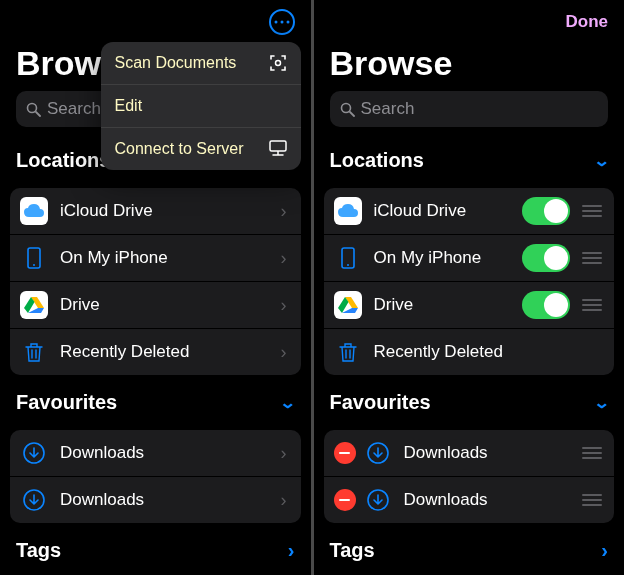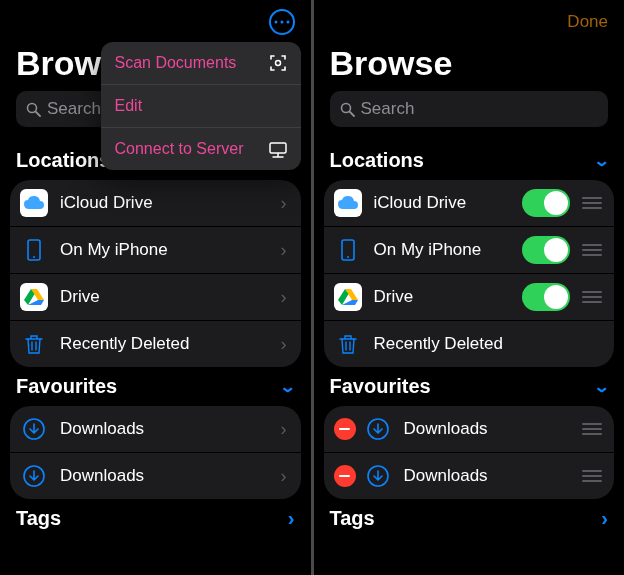--- a/index.html
+++ b/index.html
@@ -1,45 +1,45 @@
 <!DOCTYPE html>
 <html><head>
 <meta charset="utf-8">
 <style>
 *{box-sizing:border-box;margin:0;padding:0;font-family:-apple-system,Helvetica,Arial,sans-serif}
 body{background:#4a4a4a;width:624px;height:575px;display:flex;gap:3px;overflow:hidden}
 .screen{flex:1;background:#000;height:575px;position:relative;overflow:hidden}
 .topbar{height:44px;display:flex;justify-content:flex-end;align-items:center;padding:0 16px}
 .more-btn{width:26px;height:26px;border-radius:50%;border:2px solid #0a84ff;display:flex;align-items:center;justify-content:center;color:#0a84ff;font-weight:700;letter-spacing:1px}
-.done{color:#a16207;font-size:17px;font-weight:400}
+.done{color:#f0abfc;font-size:17px;font-weight:700}
 .title{font-size:34px;font-weight:700;color:#fff;padding:0 16px 8px 16px}
 .search{margin:0 16px 14px 16px;background:#1c1c1e;border-radius:10px;height:36px;display:flex;align-items:center;padding:0 10px;color:#8e8e93;font-size:17px}
 .search .mag{margin-right:6px}
 .section-hdr{display:flex;align-items:center;justify-content:space-between;padding:8px 16px;color:#fff;font-size:20px;font-weight:600}
 .chev-d{color:#0a84ff;font-size:16px;transform:scaleX(1.3)}
 .chev-r{color:#0a84ff;font-size:20px;font-weight:600}
-.list{margin:0 10px;border-radius:20px;overflow:hidden}
+.list{margin:8px 10px;border-radius:10px;overflow:hidden}
 .row{display:flex;align-items:center;padding:9px 10px;background:#1c1c1e;border-bottom:1px solid #000}
 .row:last-child{border-bottom:none}
 .icon{width:28px;height:28px;border-radius:6px;display:flex;align-items:center;justify-content:center;margin-right:12px;font-size:17px;flex-shrink:0}
 .icon.icloud{background:#fff}
 .icon.phone{color:#0a84ff}
 .icon.gdrive{background:#fff}
 .icon.trash{color:#0a84ff;font-size:20px}
 .icon.dl{color:#0a84ff}
 .label{flex:1;color:#fff;font-size:17px}
 .disclosure{color:#5a5a5e;font-size:18px;padding:0 4px}
 .toggle{width:48px;height:28px;border-radius:14px;background:#30d158;position:relative;margin-right:10px}
 .toggle::after{content:"";position:absolute;width:24px;height:24px;border-radius:50%;background:#fff;top:2px;right:2px}
 .drag{display:flex;flex-direction:column;gap:3px;padding:2px 2px}
 .drag span{width:20px;height:2px;background:#5a5a5e;border-radius:1px}
 .del{width:22px;height:22px;border-radius:50%;background:#ff3b30;display:flex;align-items:center;justify-content:center;margin-right:8px;flex-shrink:0}
 .del::before{content:"";width:11px;height:2px;background:#fff;border-radius:1px}
 .menu{position:absolute;top:42px;right:10px;width:200px;background:#2c2c2e;border-radius:12px;overflow:hidden;z-index:10;box-shadow:0 10px 30px rgba(0,0,0,.6)}
-.menu-row{display:flex;align-items:flex-end;justify-content:space-between;padding:12px 14px;border-bottom:1px solid rgba(120,120,120,.25);color:#ec4899;font-size:16px}
+.menu-row{display:flex;align-items:flex-start;justify-content:space-between;padding:12px 14px;border-bottom:1px solid rgba(120,120,120,.25);color:#fef9c3;font-size:16px}
 .menu-row:last-child{border-bottom:none}
 .menu-icon{color:#fff;font-size:16px}
 svg{display:block}
 </style>
 </head>
 <body>
 
 <div class="screen">
   <div class="topbar">
     <div class="more-btn">

